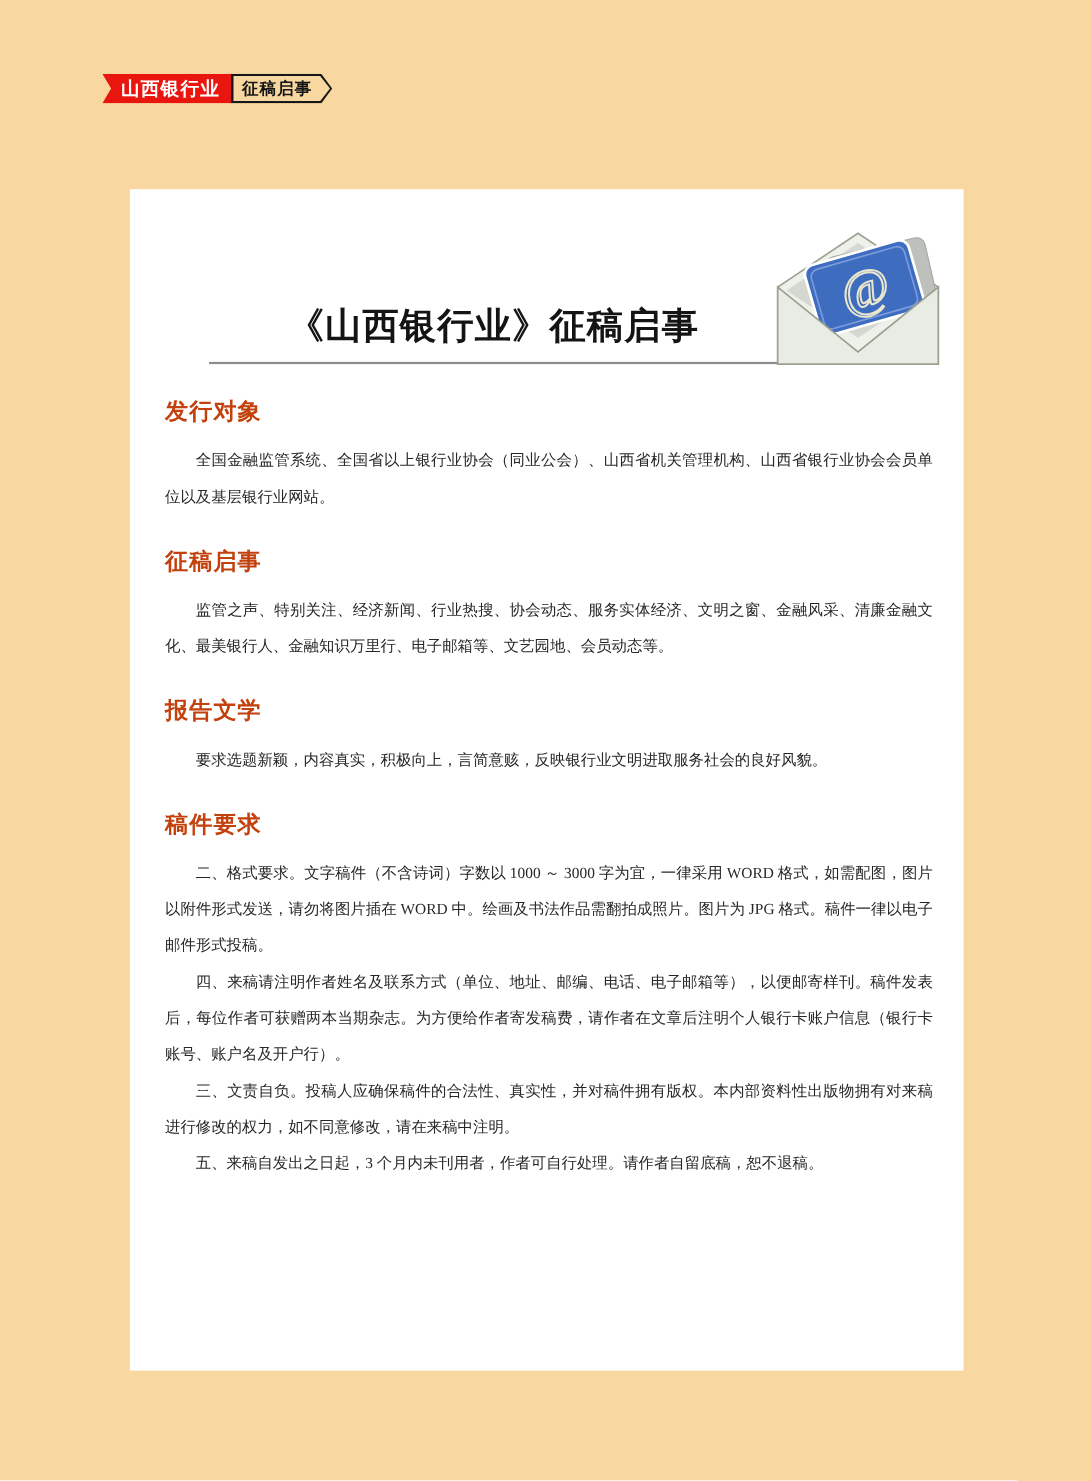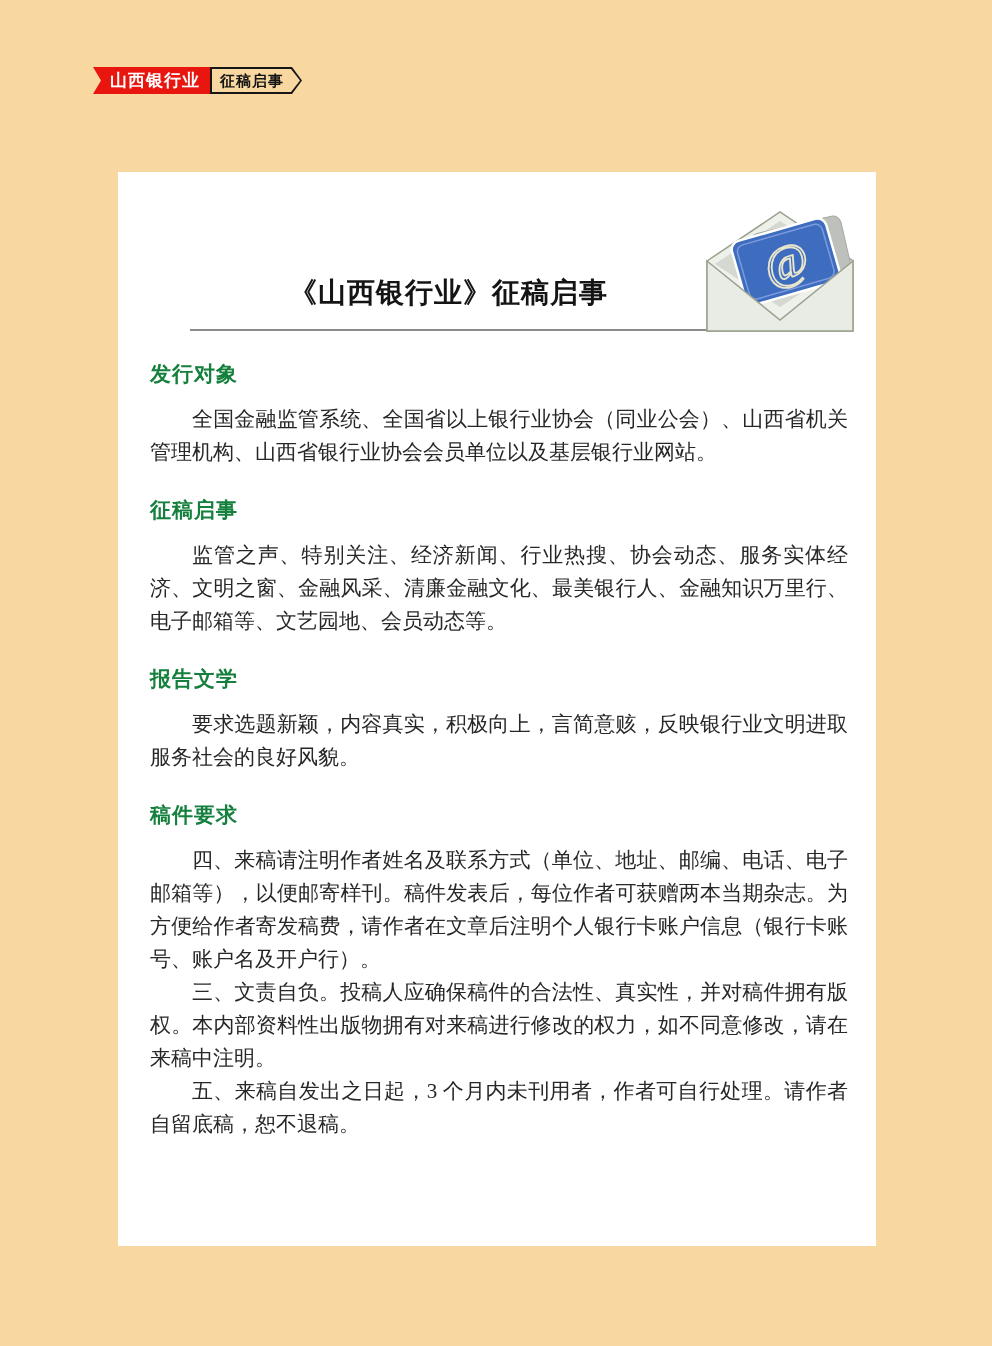--- a/index.html
+++ b/index.html
@@ -39,39 +39,39 @@
   
   .sheet {
     position: absolute; left: 118px; top: 172px;
     width: 758px; height: 1074px; background: #ffffff;
   }
   .masthead { position: relative; height: 188px; }
   .doc-title {
     position: absolute; left: 72px; top: 102px; width: 517px;
     text-align: center;
     font-family: Liberation Mono, monospace;
-    font-weight: bold; font-size: 28px; color: #141414; letter-spacing: 1px;
+    font-weight: bold; font-size: 33px; color: #141414; letter-spacing: 1px;
     white-space: nowrap;
   }
   .title-rule {
     position: absolute; left: 72px; top: 157px; width: 517px; height: 2px;
     background: #8c8c8c;
   }
   .envelope { position: absolute; left: 582px; top: 32px; }
 
   
   .content { padding: 0 28px 0 32px; color: #272727; }
   .section h2 {
     font-family: "Liberation Sans", "DejaVu Sans", sans-serif;
-    font-size: 21px; font-weight: bold; color: #15803d;
+    font-size: 21px; font-weight: bold; color: #c2410c;
     margin: 27px 0 15px 0; letter-spacing: 1px;
   }
   .section:first-of-type h2 { margin-top: 0; }
   .section p {
-    margin: 0; font-size: 21px; line-height: 33px;
+    margin: 0; font-size: 14px; line-height: 33px;
     text-indent: 2em; text-align: justify; color: #272727;
   }
 </style>
 </head>
 <body>
 
 <div class="canvas">
 
   <div class="badge">
     <span class="badge-brand">山西银行业</span>
@@ -119,20 +119,21 @@
         <p>监管之声、特别关注、经济新闻、行业热搜、协会动态、服务实体经济、文明之窗、金融风采、清廉金融文化、最美银行人、金融知识万里行、电子邮箱等、文艺园地、会员动态等。</p>
       </div>
 
       <div class="section">
         <h2>报告文学</h2>
         <p>要求选题新颖，内容真实，积极向上，言简意赅，反映银行业文明进取服务社会的良好风貌。</p>
       </div>
 
       <div class="section">
         <h2>稿件要求</h2>
+        <p>二、格式要求。文字稿件（不含诗词）字数以 1000 ～ 3000 字为宜，一律采用 WORD 格式，如需配图，图片以附件形式发送，请勿将图片插在 WORD 中。绘画及书法作品需翻拍成照片。图片为 JPG 格式。稿件一律以电子邮件形式投稿。</p>
         <p>四、来稿请注明作者姓名及联系方式（单位、地址、邮编、电话、电子邮箱等），以便邮寄样刊。稿件发表后，每位作者可获赠两本当期杂志。为方便给作者寄发稿费，请作者在文章后注明个人银行卡账户信息（银行卡账号、账户名及开户行）。</p>
         <p>三、文责自负。投稿人应确保稿件的合法性、真实性，并对稿件拥有版权。本内部资料性出版物拥有对来稿进行修改的权力，如不同意修改，请在来稿中注明。</p>
         <p>五、来稿自发出之日起，3 个月内未刊用者，作者可自行处理。请作者自留底稿，恕不退稿。</p>
 
       </div>
 
     </div>
   </div>
 </div>
 

